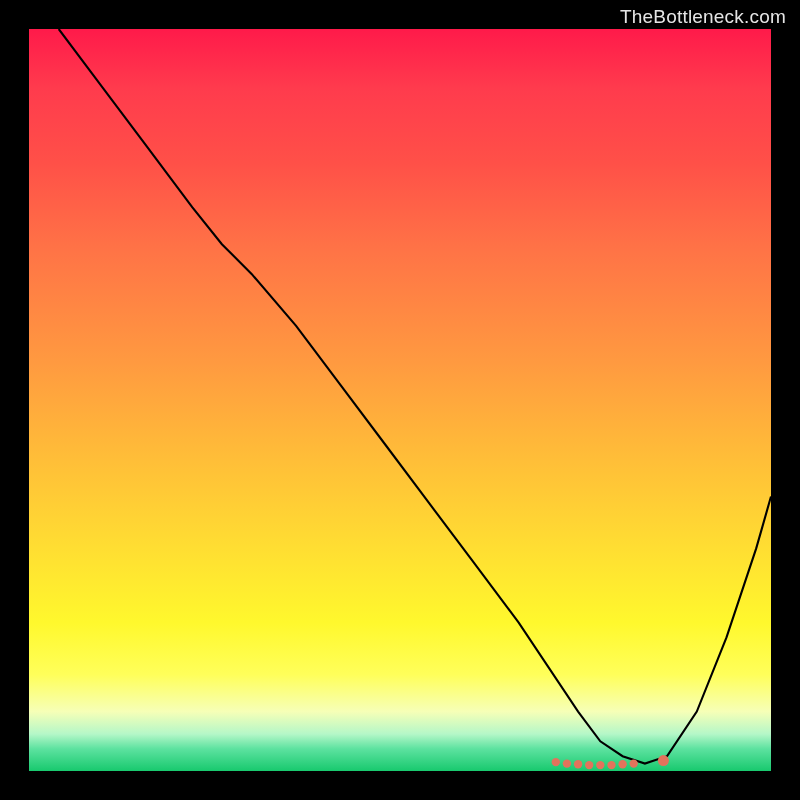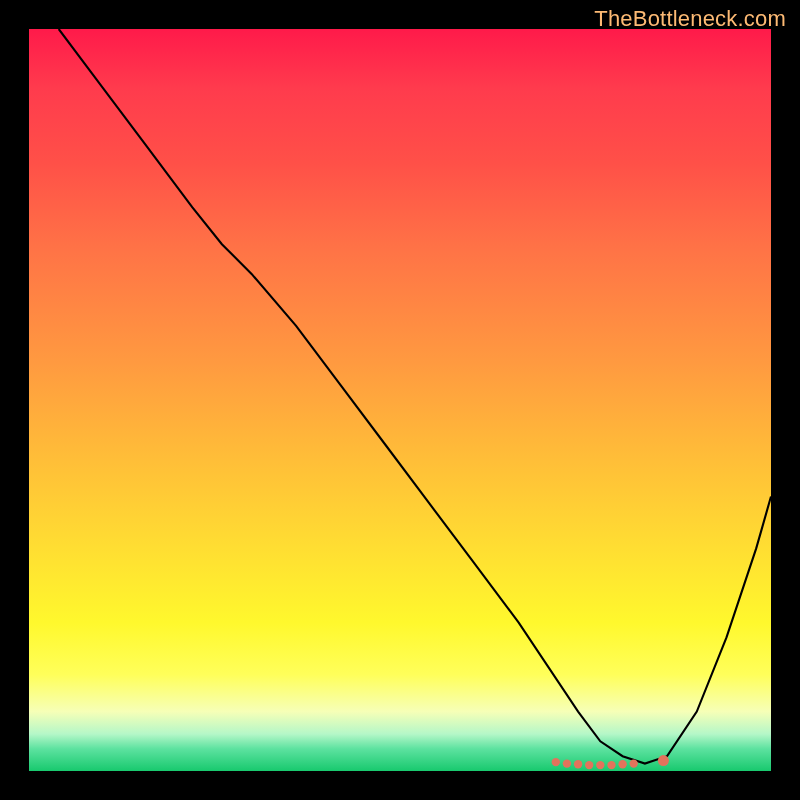--- a/index.html
+++ b/index.html
@@ -15,22 +15,22 @@
     left: 0;
     top: 0;
     width: 800px;
     height: 800px;
     background: #000;
   }
   .watermark {
     position: absolute;
     top: 6px;
     right: 14px;
-    color: #fdba74;
-    font-size: 22px;
+    color: #e5e5e5;
+    font-size: 19px;
     font-weight: 500;
     letter-spacing: 0.2px;
     user-select: none;
   }
   .plot {
     position: absolute;
     left: 29px;
     top: 29px;
     width: 742px;
     height: 742px;

